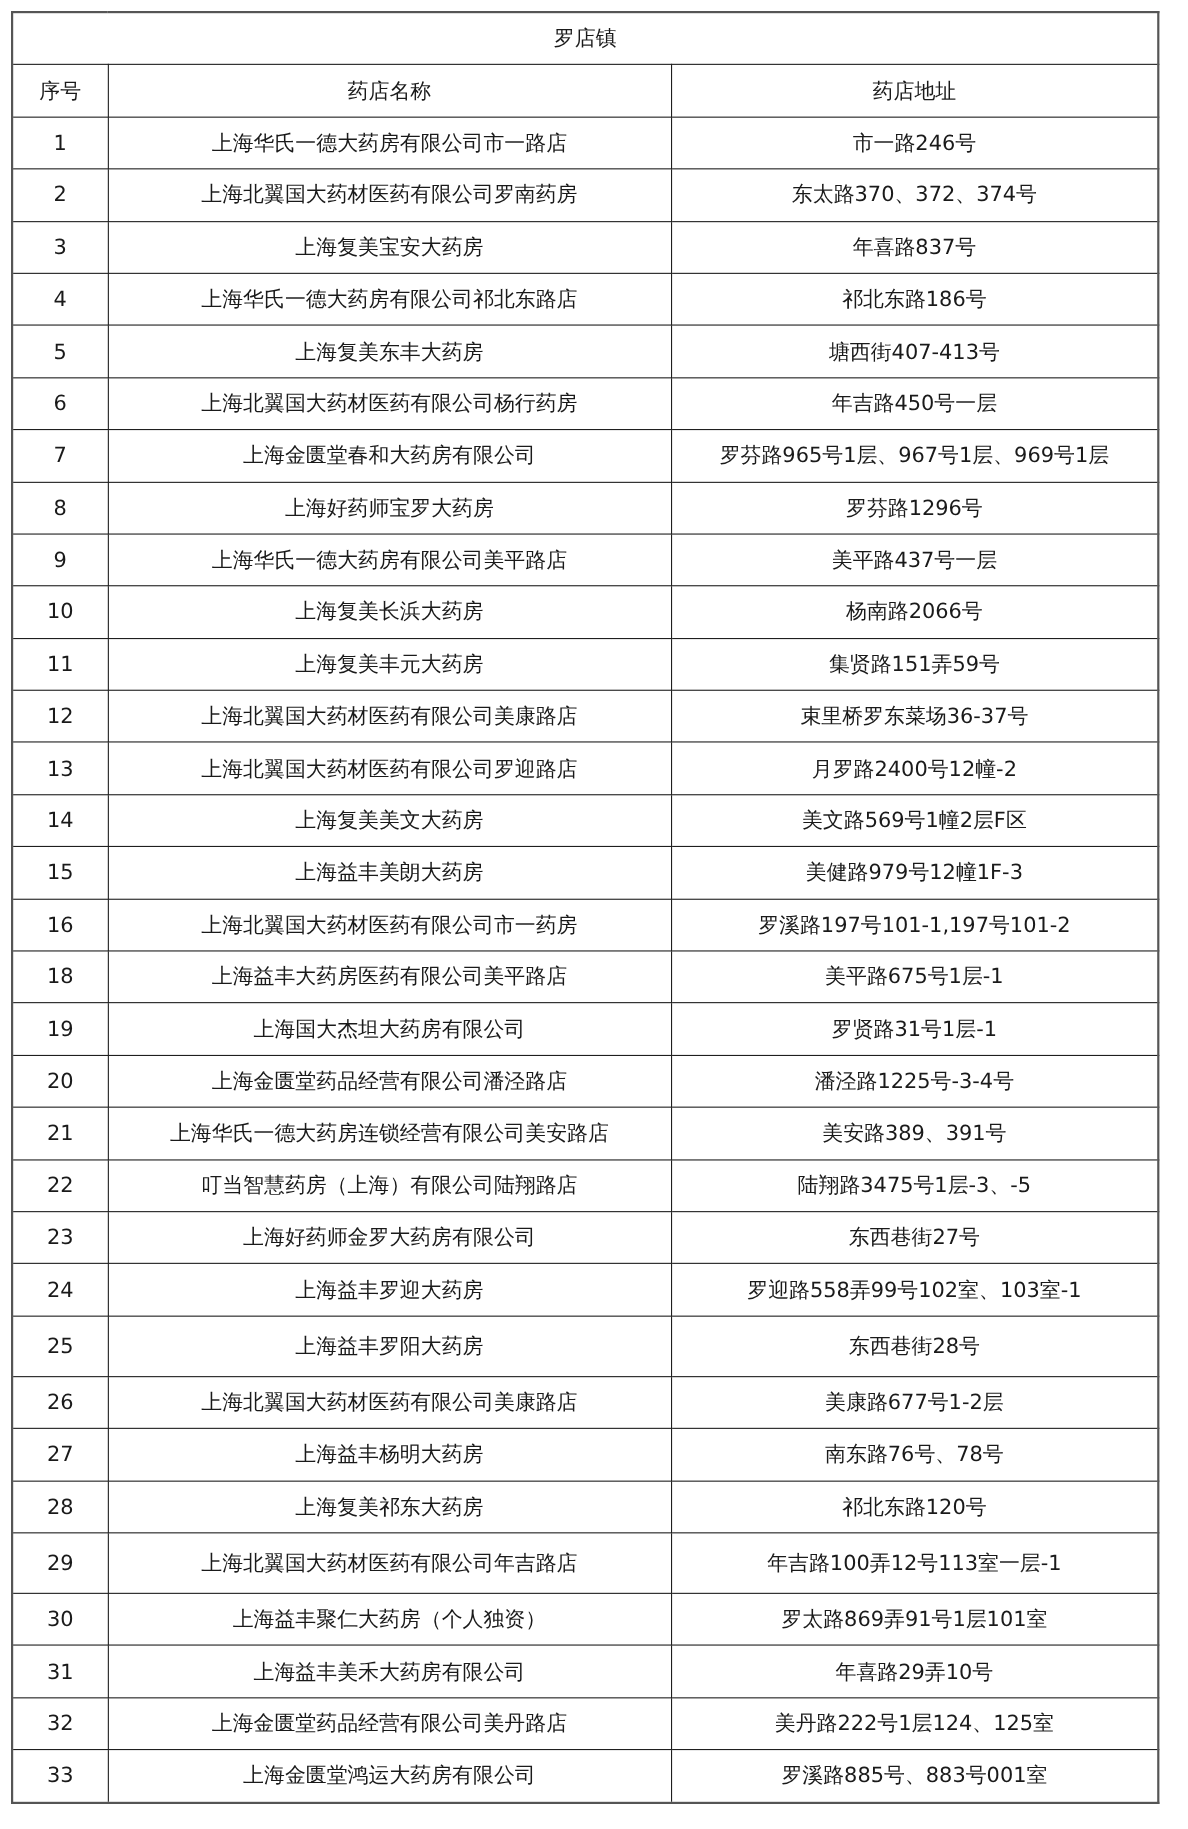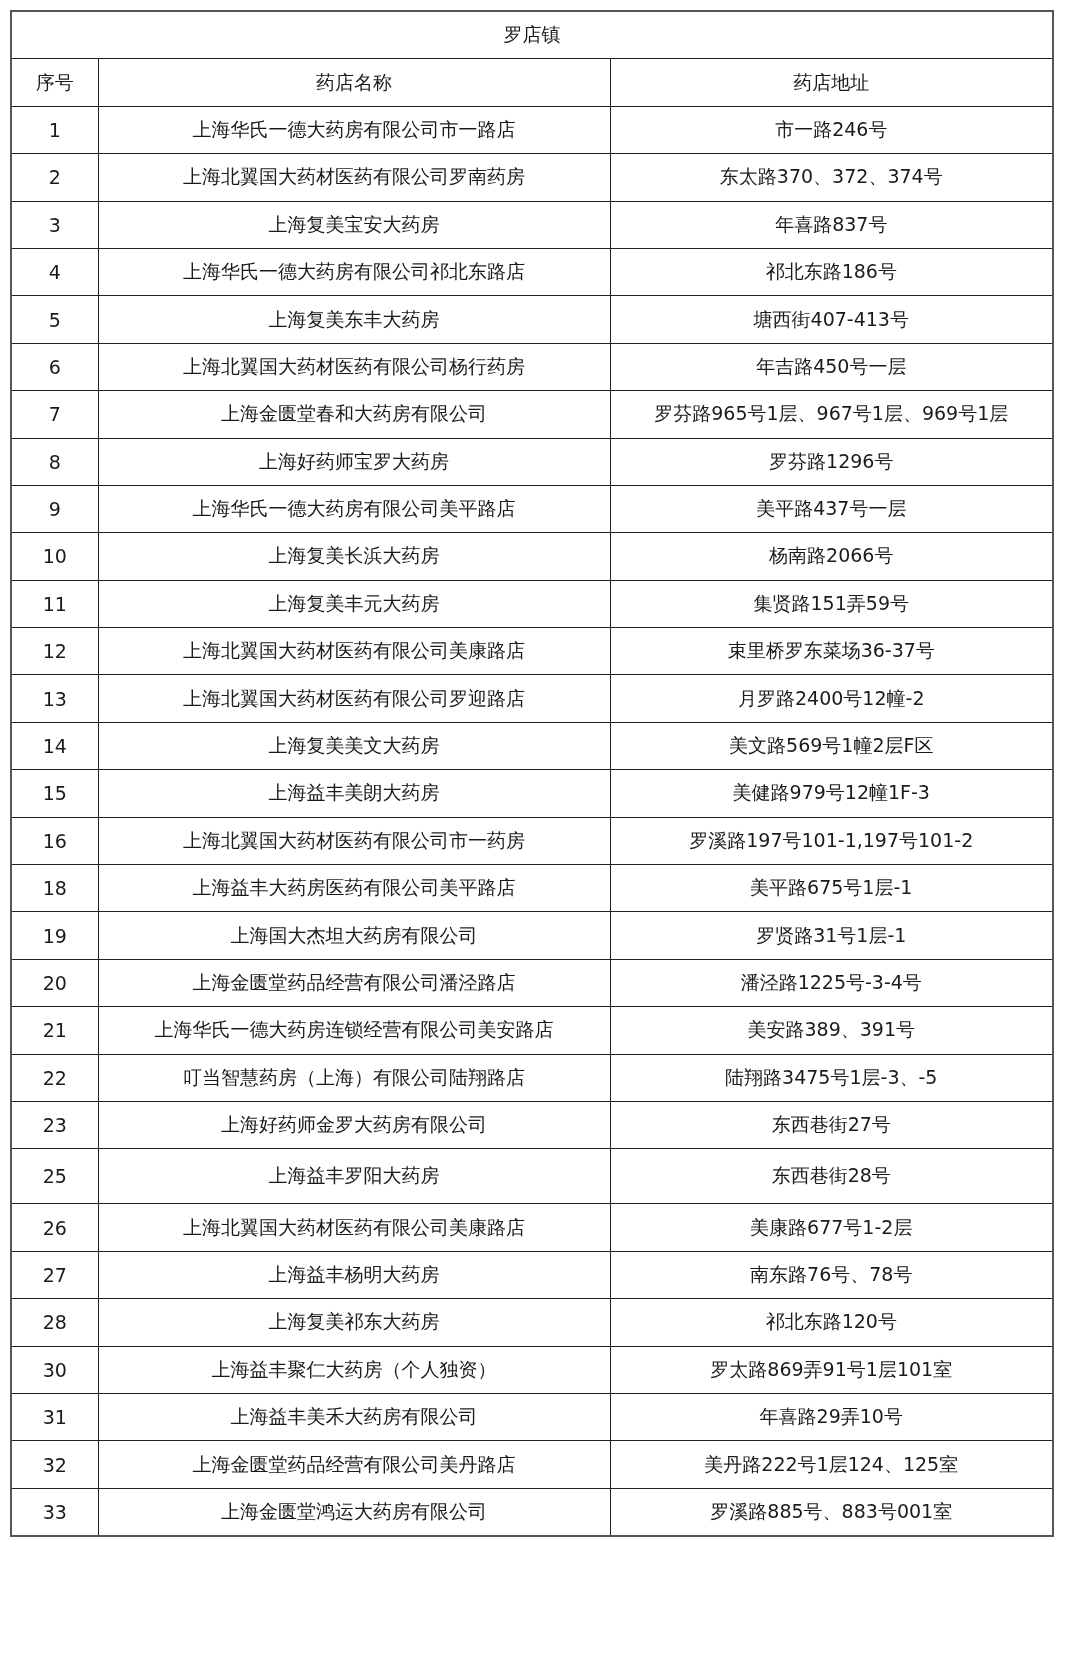--- a/index.html
+++ b/index.html
@@ -144,40 +144,50 @@
       <tr>
         <td>22</td>
         <td>叮当智慧药房（上海）有限公司陆翔路店</td>
         <td>陆翔路3475号1层-3、-5</td>
       </tr>
       <tr>
         <td>23</td>
         <td>上海好药师金罗大药房有限公司</td>
         <td>东西巷街27号</td>
       </tr>
+      <tr>
+        <td>24</td>
+        <td>上海益丰罗迎大药房</td>
+        <td>罗迎路558弄99号102室、103室-1</td>
+      </tr>
       <tr class="tall">
         <td>25</td>
         <td>上海益丰罗阳大药房</td>
         <td>东西巷街28号</td>
       </tr>
       <tr>
         <td>26</td>
         <td>上海北翼国大药材医药有限公司美康路店</td>
         <td>美康路677号1-2层</td>
       </tr>
       <tr>
         <td>27</td>
         <td>上海益丰杨明大药房</td>
         <td>南东路76号、78号</td>
       </tr>
       <tr>
         <td>28</td>
         <td>上海复美祁东大药房</td>
         <td>祁北东路120号</td>
       </tr>
+      <tr class="tall">
+        <td>29</td>
+        <td>上海北翼国大药材医药有限公司年吉路店</td>
+        <td>年吉路100弄12号113室一层-1</td>
+      </tr>
       <tr>
         <td>30</td>
         <td>上海益丰聚仁大药房（个人独资）</td>
         <td>罗太路869弄91号1层101室</td>
       </tr>
       <tr>
         <td>31</td>
         <td>上海益丰美禾大药房有限公司</td>
         <td>年喜路29弄10号</td>
       </tr>

